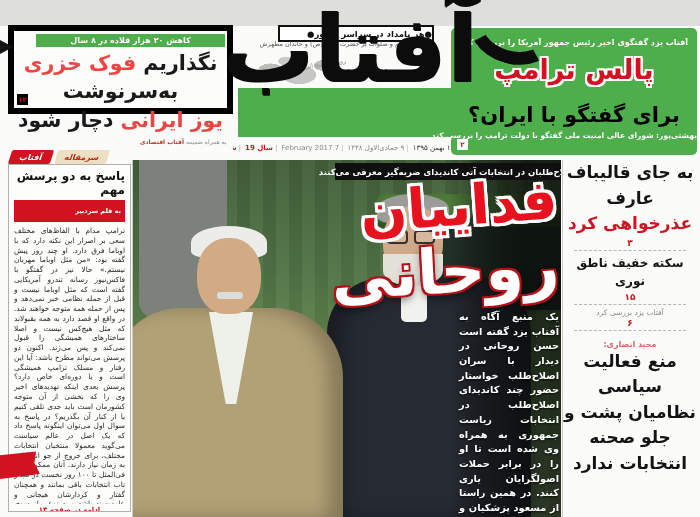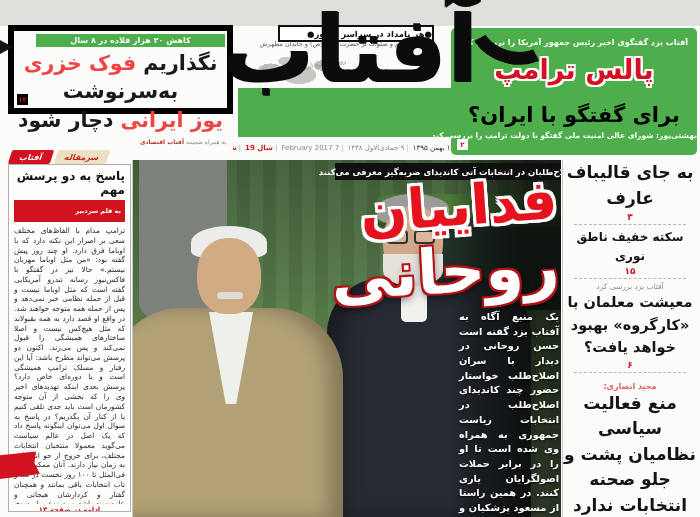--- a/index.html
+++ b/index.html
@@ -212,32 +212,32 @@
       <span>یک منبع آگاه به آفتاب یزد گفته است حسن روحانی در دیدار با سران اصلاح‌طلب خواستار حضور چند کاندیدای اصلاح‌طلب در انتخابات ریاست جمهوری به همراه وی شده است تا او را در برابر حملات اصولگرایان یاری کنند. در همین راستا از مسعود پزشکیان و علی مطهری به عنوان کاندیداهای ضربه‌گیر نام می‌برند</span>
       
     </div>
   </div>
 
   <div class="sidebar">
     <div>
       <div class="sb-head-lg">
         <span>به جای قالیباف</span><br>
         <span>عارف</span><br>
+        <span class="sb-red">عذرخواهی کرد</span>
       </div>
       <div class="sb-page">۳</div>
       <div class="sb-sep"></div>
     </div>
     <div>
       <div class="sb-head-xl">سکته خفیف ناطق نوری</div>
       <div class="sb-page">۱۵</div>
       <div class="sb-sep"></div>
     </div>
     <div>
       <div class="sb-kicker-gray">آفتاب یزد بررسی کرد</div>
-      <div class="sb-head-md">معیشت معلمان با «کارگروه» بهبود خواهد یافت؟</div>
       <div class="sb-page">۶</div>
       <div class="sb-sep"></div>
     </div>
     <div>
       <div class="sb-kicker-red">مجید انصاری:</div>
       <div class="sb-head-lg">منع فعالیت سیاسی نظامیان پشت و جلو صحنه انتخابات ندارد</div>
 
     </div>
   </div>
 

